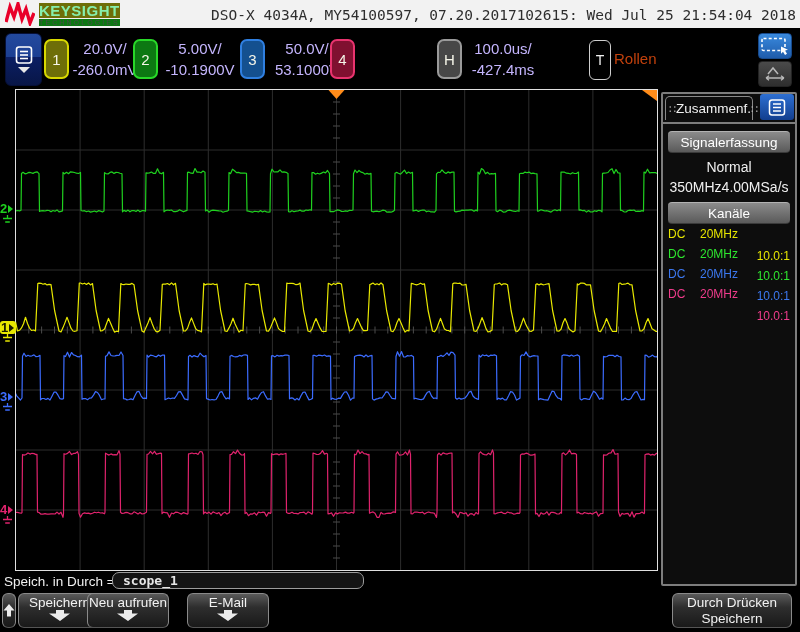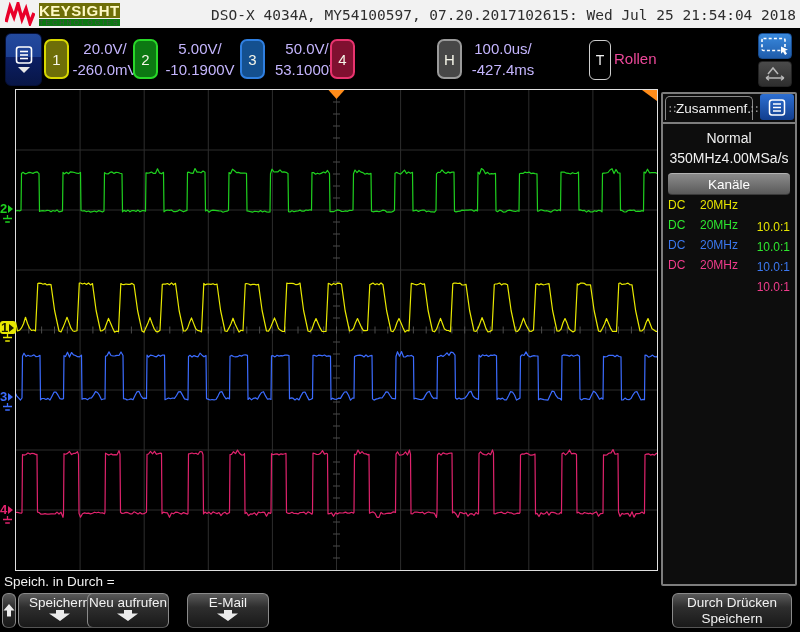--- a/index.html
+++ b/index.html
@@ -2,42 +2,42 @@
 <html><head>
 <meta charset="utf-8">
 <style>
   html,body{margin:0;padding:0;background:#000;}
   .wrap{position:relative;width:800px;height:632px;background:#000;overflow:hidden;
         font-family:"Liberation Sans",sans-serif;-webkit-font-smoothing:antialiased;}
   
   .topbar{position:absolute;left:0;top:0;width:800px;height:28px;background:#f2f2f2;}
   .logo{position:absolute;left:5px;top:2px;display:flex;align-items:center;gap:4px;}
   .brand{line-height:1;}
-  .brand .b1{font-size:15px;font-weight:bold;color:#fef9c3;letter-spacing:.5px;}
+  .brand .b1{font-size:15px;font-weight:bold;color:#86efac;letter-spacing:.5px;}
   .brand .b2{font-size:7px;color:#4a4a4a;letter-spacing:2.1px;margin-top:1px;}
   .sysline{position:absolute;right:4px;top:0;height:28px;line-height:30px;
            font-family:"DejaVu Sans Mono",monospace;font-size:14.5px;color:#2e2e2e;white-space:pre;}
   
   .chanbar{position:absolute;left:0;top:28px;width:800px;height:60px;background:#000;}
   .menubtn{position:absolute;left:5px;top:5px;width:35px;height:51px;border-radius:6px;
            background:linear-gradient(#234a9e 0%,#1c3f92 45%,#0b1e63 46%,#081647 100%);
            border:1px solid #061038;display:flex;flex-direction:column;align-items:center;justify-content:center;gap:3px;}
   .badge{position:absolute;top:11px;width:25px;height:40px;border-radius:7px;border:2px solid;
          display:flex;align-items:center;justify-content:center;font-size:15px;color:#f5f5e8;box-sizing:border-box;}
   .b1{left:44px;border-color:#d8d800;background:#6e6e08;}
   .b2{left:133px;border-color:#28d828;background:#0c7812;}
   .b3{left:240px;border-color:#2f7fe0;background:#14508f;}
   .b4{left:330px;border-color:#e8336e;background:#801030;}
   .bH{left:437px;border-color:#9a9a9a;background:#474747;}
   .bT{left:589px;top:12px;width:20px;height:38px;border:1px solid #cfcfcf;background:#000;border-radius:6px;
       color:#eee;display:flex;align-items:center;justify-content:center;font-size:14px;position:absolute;}
   .vals{position:absolute;top:10px;color:#c4b5fd;font-size:15px;text-align:center;line-height:21px;white-space:nowrap;}
   .v1{left:64px;width:82px;} .v2{left:156px;width:88px;} .v3{left:262px;width:90px;}
   .v4{left:352px;width:96px;} .vH{left:458px;width:90px;}
-  .rollen{position:absolute;left:614px;top:22px;font-size:15px;color:#ec4899;}
+  .rollen{position:absolute;left:614px;top:22px;font-size:15px;color:#c2410c;}
   .tools{position:absolute;left:758px;top:5px;width:34px;}
   .toolbtn{width:34px;height:26px;border-radius:4px;display:flex;align-items:center;justify-content:center;box-sizing:border-box;}
   .tsel{background:linear-gradient(#3a8ade,#1f5cab);border:1px solid #174a8c;margin-bottom:2px;}
   .ttouch{background:linear-gradient(#4a4a4a,#2e2e2e);border:1px solid #232323;}
   
   .scope{position:absolute;left:15px;top:89px;width:641px;height:480px;background:#000;border:1px solid #e0e0e0;}
   .scope svg{position:absolute;left:0;top:0;}
   .markers{position:absolute;left:0;top:89px;width:15px;height:482px;}
   .mk{position:absolute;left:0;width:16px;text-align:left;line-height:12px;}
   .mk .row{display:flex;align-items:center;height:13px;}
@@ -212,20 +212,21 @@
       </div>
       <div class="pmenu">
         <svg width="18" height="17" viewBox="0 0 18 17">
           <rect x="1.5" y="1" width="15" height="15" rx="2.5" fill="none" stroke="#fff" stroke-width="1.5"></rect>
           <line x1="5" y1="5" x2="13" y2="5" stroke="#fff" stroke-width="1.5"></line>
           <line x1="5" y1="8.5" x2="13" y2="8.5" stroke="#fff" stroke-width="1.5"></line>
           <line x1="5" y1="12" x2="13" y2="12" stroke="#fff" stroke-width="1.5"></line>
         </svg>
       </div>
     </div>
+    <div class="gbtn">Signalerfassung</div>
     <div class="ptext">Normal</div>
     <div class="prate">
       <span>350MHz</span>
       <span>4.00MSa/s</span>
     </div>
     <div class="gbtn">Kanäle</div>
     <div class="chrow" style="color: rgb(230, 230, 0);">
       <span class="c1">DC</span>
       <span class="c2">20MHz</span>
       <span class="c3">10.0:1</span>
@@ -242,20 +243,21 @@
     </div>
     <div class="chrow" style="color: rgb(240, 60, 140);">
       <span class="c1">DC</span>
       <span class="c2">20MHz</span>
       <span class="c3">10.0:1</span>
     </div>
   </div>
 
   <div class="filebar">
     <span class="lbl">Speich. in Durch =</span>
+    <input class="fname" readonly="" value="scope_1" style="">
   </div>
 
   <div class="softkeys">
     <div class="skey sk-up">
       <svg width="12" height="15" viewBox="0 0 12 15">
         <path d="M6,1 l5.5,6.5 h-3.5 v6 h-4 v-6 h-3.5 z" fill="#ececec"></path>
       </svg>
     </div>
     <div class="skey sk0">
       <div class="lab">Speichern</div>

